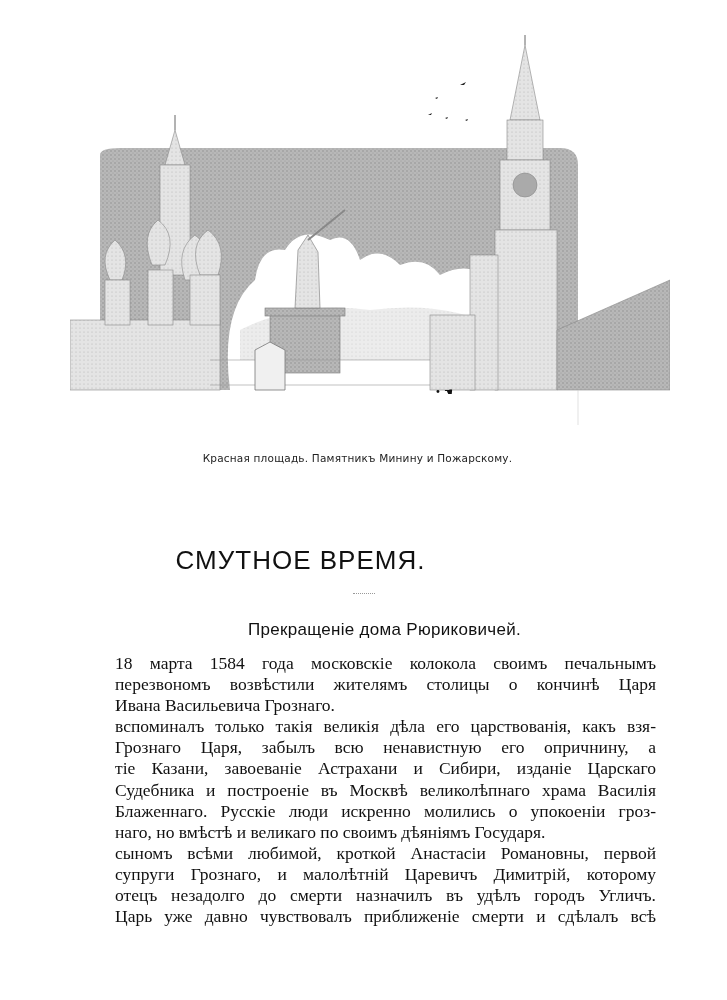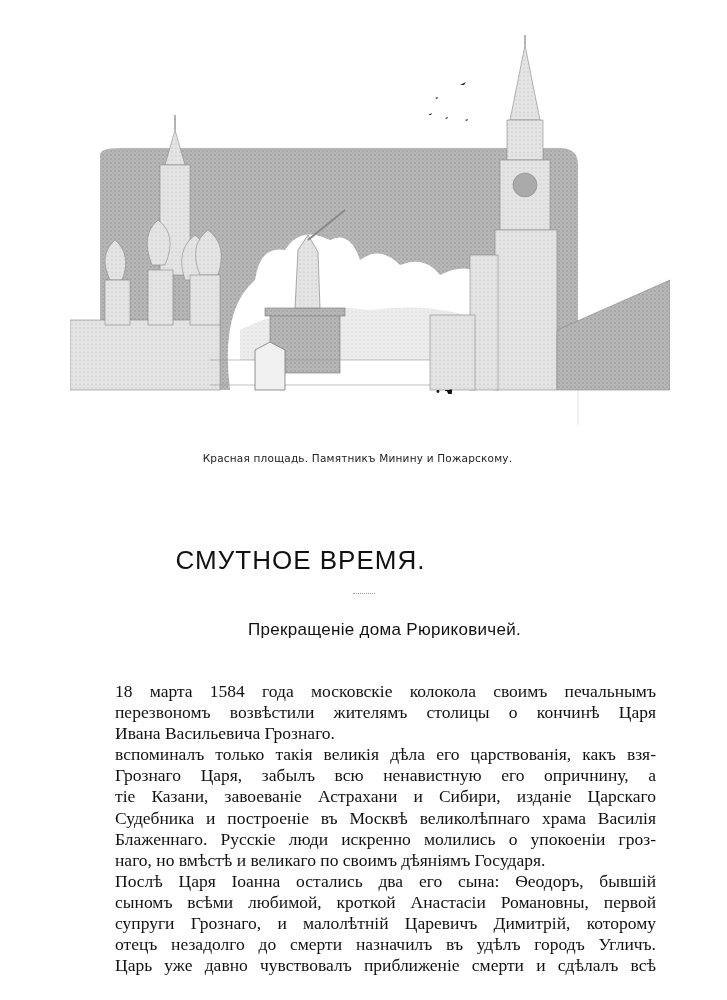--- a/index.html
+++ b/index.html
@@ -66,21 +66,20 @@
     }
     .body-text {
       position: absolute;
       left: 71px;
       top: 653px;
       width: 585px;
       font-family: "Liberation Serif", serif;
       font-size: 17.5px;
       line-height: 21.1px;
       color: #111;
-      margin-top: 28px;
     }
     .para {
       margin: 0;
       text-indent: 44px;
       text-align: justify;
     }
     .line {
       display: block;
       text-align: justify;
       text-align-last: justify;
@@ -179,19 +178,18 @@
   </div>
   <div class="para">
     <span class="line">вспоминалъ только такія великія дѣла его царствованія, какъ взя-</span>
     <span class="line">Грознаго Царя, забылъ всю ненавистную его опричнину, а</span>
     <span class="line">тіе Казани, завоеваніе Астрахани и Сибири, изданіе Царскаго</span>
     <span class="line">Судебника и построеніе въ Москвѣ великолѣпнаго храма Василія</span>
     <span class="line">Блаженнаго. Русскіе люди искренно молились о упокоеніи гроз-</span>
     <span class="line last">наго, но вмѣстѣ и великаго по своимъ дѣяніямъ Государя.</span>
   </div>
   <div class="para">
-    <span class="line first">Послѣ Царя Іоанна остались два его сына: Ѳеодоръ, бывшій</span>
     <span class="line">сыномъ всѣми любимой, кроткой Анастасіи Романовны, первой</span>
     <span class="line">супруги Грознаго, и малолѣтній Царевичъ Димитрій, которому</span>
     <span class="line">отецъ незадолго до смерти назначилъ въ удѣлъ городъ Угличъ.</span>
     <span class="line">Царь уже давно чувствовалъ приближеніе смерти и сдѣлалъ всѣ</span>
   </div>
 </div>
 
 </body></html>

